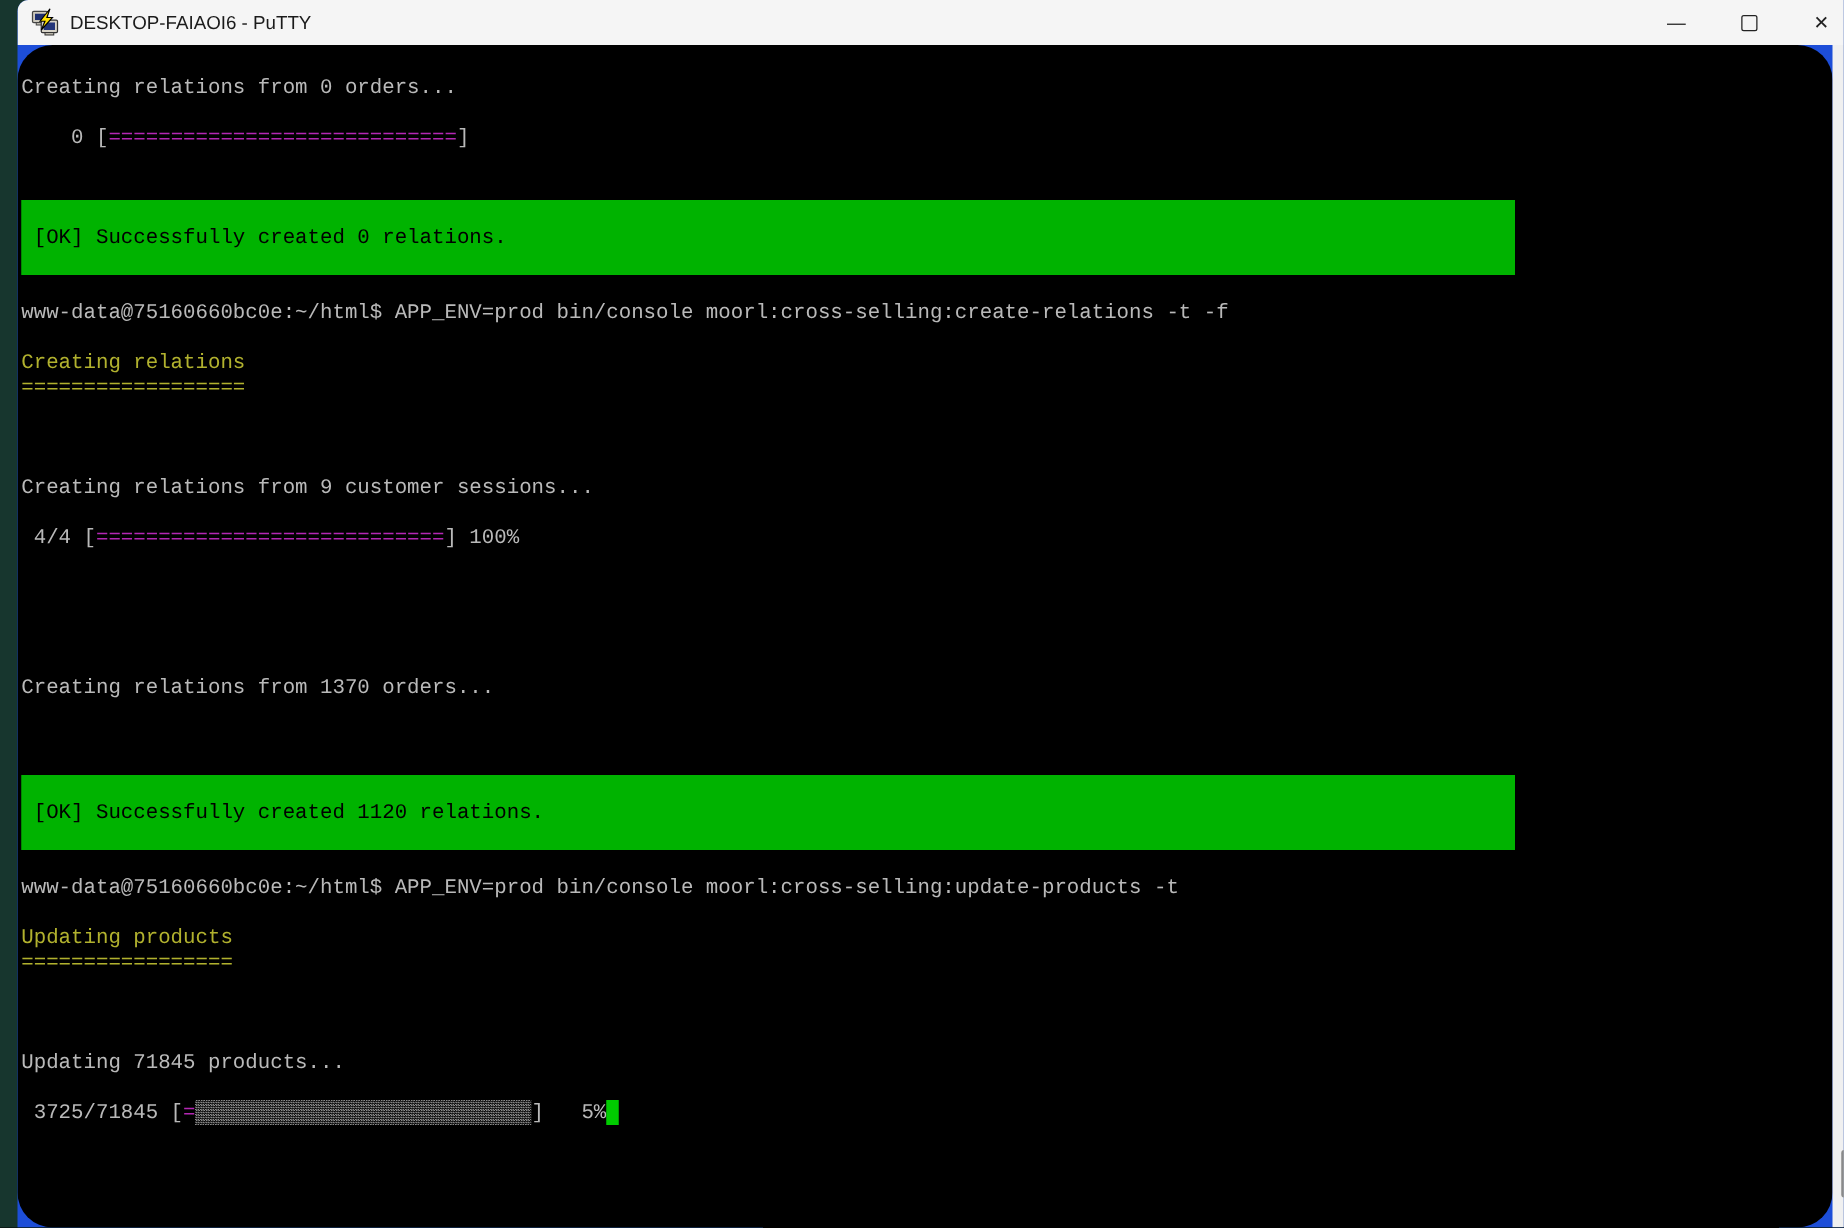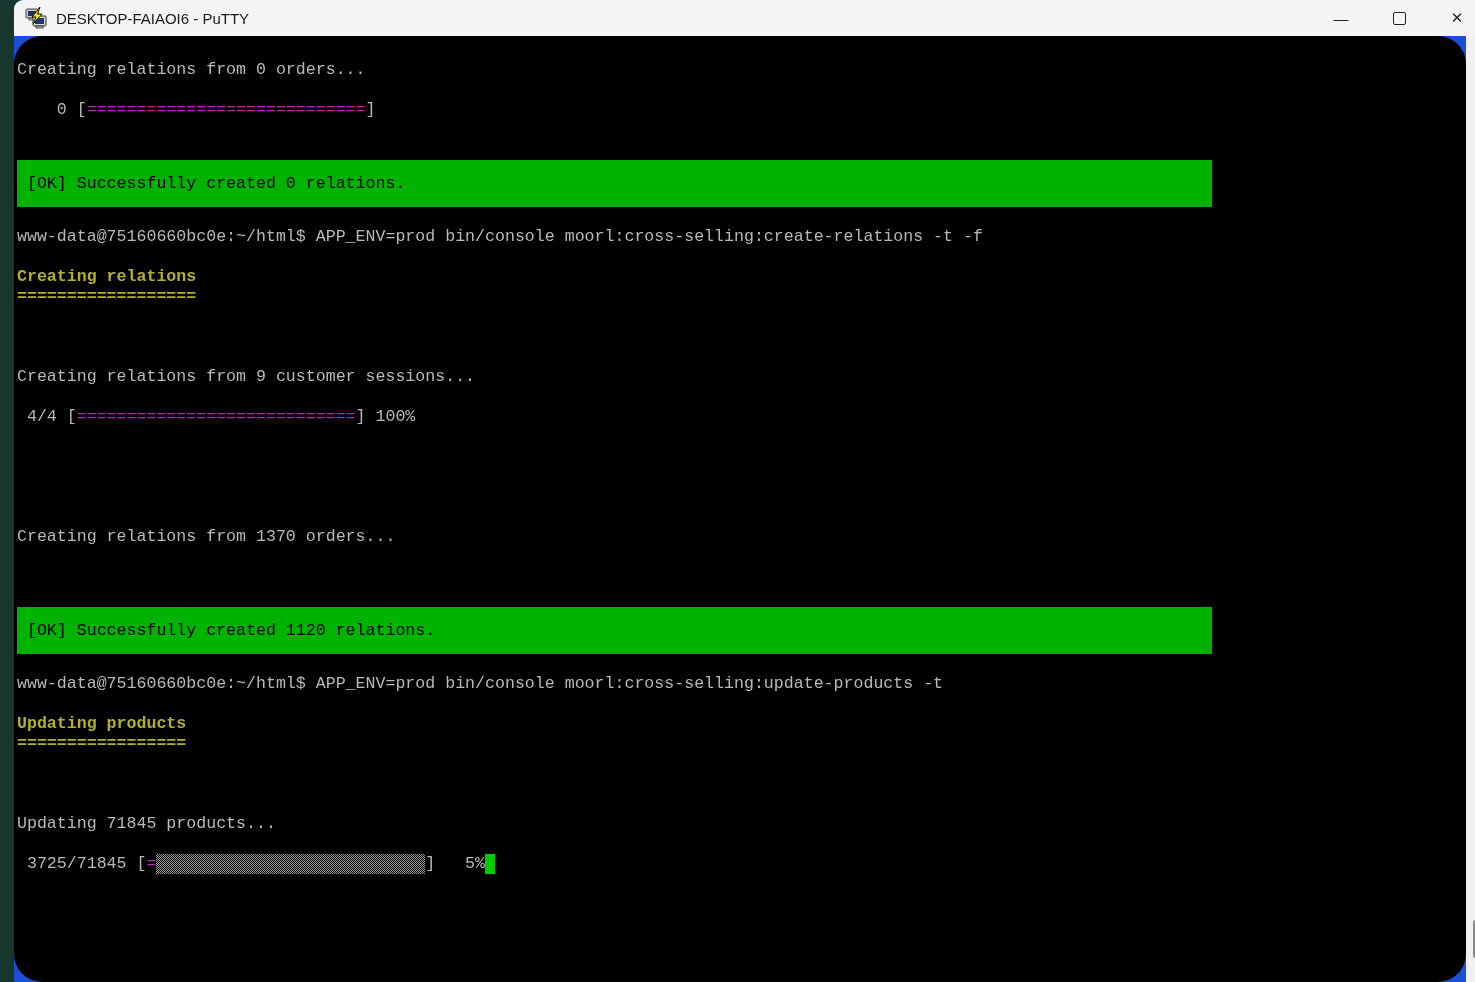--- a/index.html
+++ b/index.html
@@ -57,23 +57,23 @@
   .term-content {
     padding: 4px 0 0 3px;
     font-family: "Liberation Mono", "DejaVu Sans Mono", monospace;
     font-size: 16.6px;
     line-height: 20px;
     color: #b9b9b9;
   }
   .trow { height: 20px; white-space: pre; }
   .c-default { color: #b9b9b9; }
   .c-magenta { color: #b327b3; }
-  .c-yellow  { color: #b1b12e; font-weight: bold; }
+  .c-yellow  { color: #b1b12e; }
   .okblock {
-    width: 120ch; height: 47px;
+    width: 120ch; height: 60px;
     background: #00b300; color: #000000;
     display: flex; align-items: center;
     white-space: pre;
   }
   .hatch {
     display: inline-block; height: 20px; vertical-align: top;
     background: conic-gradient(#9a9a9a 25%, transparent 0 50%, #9a9a9a 0 75%, transparent 0) 0 0 / 2px 2px;
   }
   .cursor {
     display: inline-block; width: 1ch; height: 20px; vertical-align: top;

